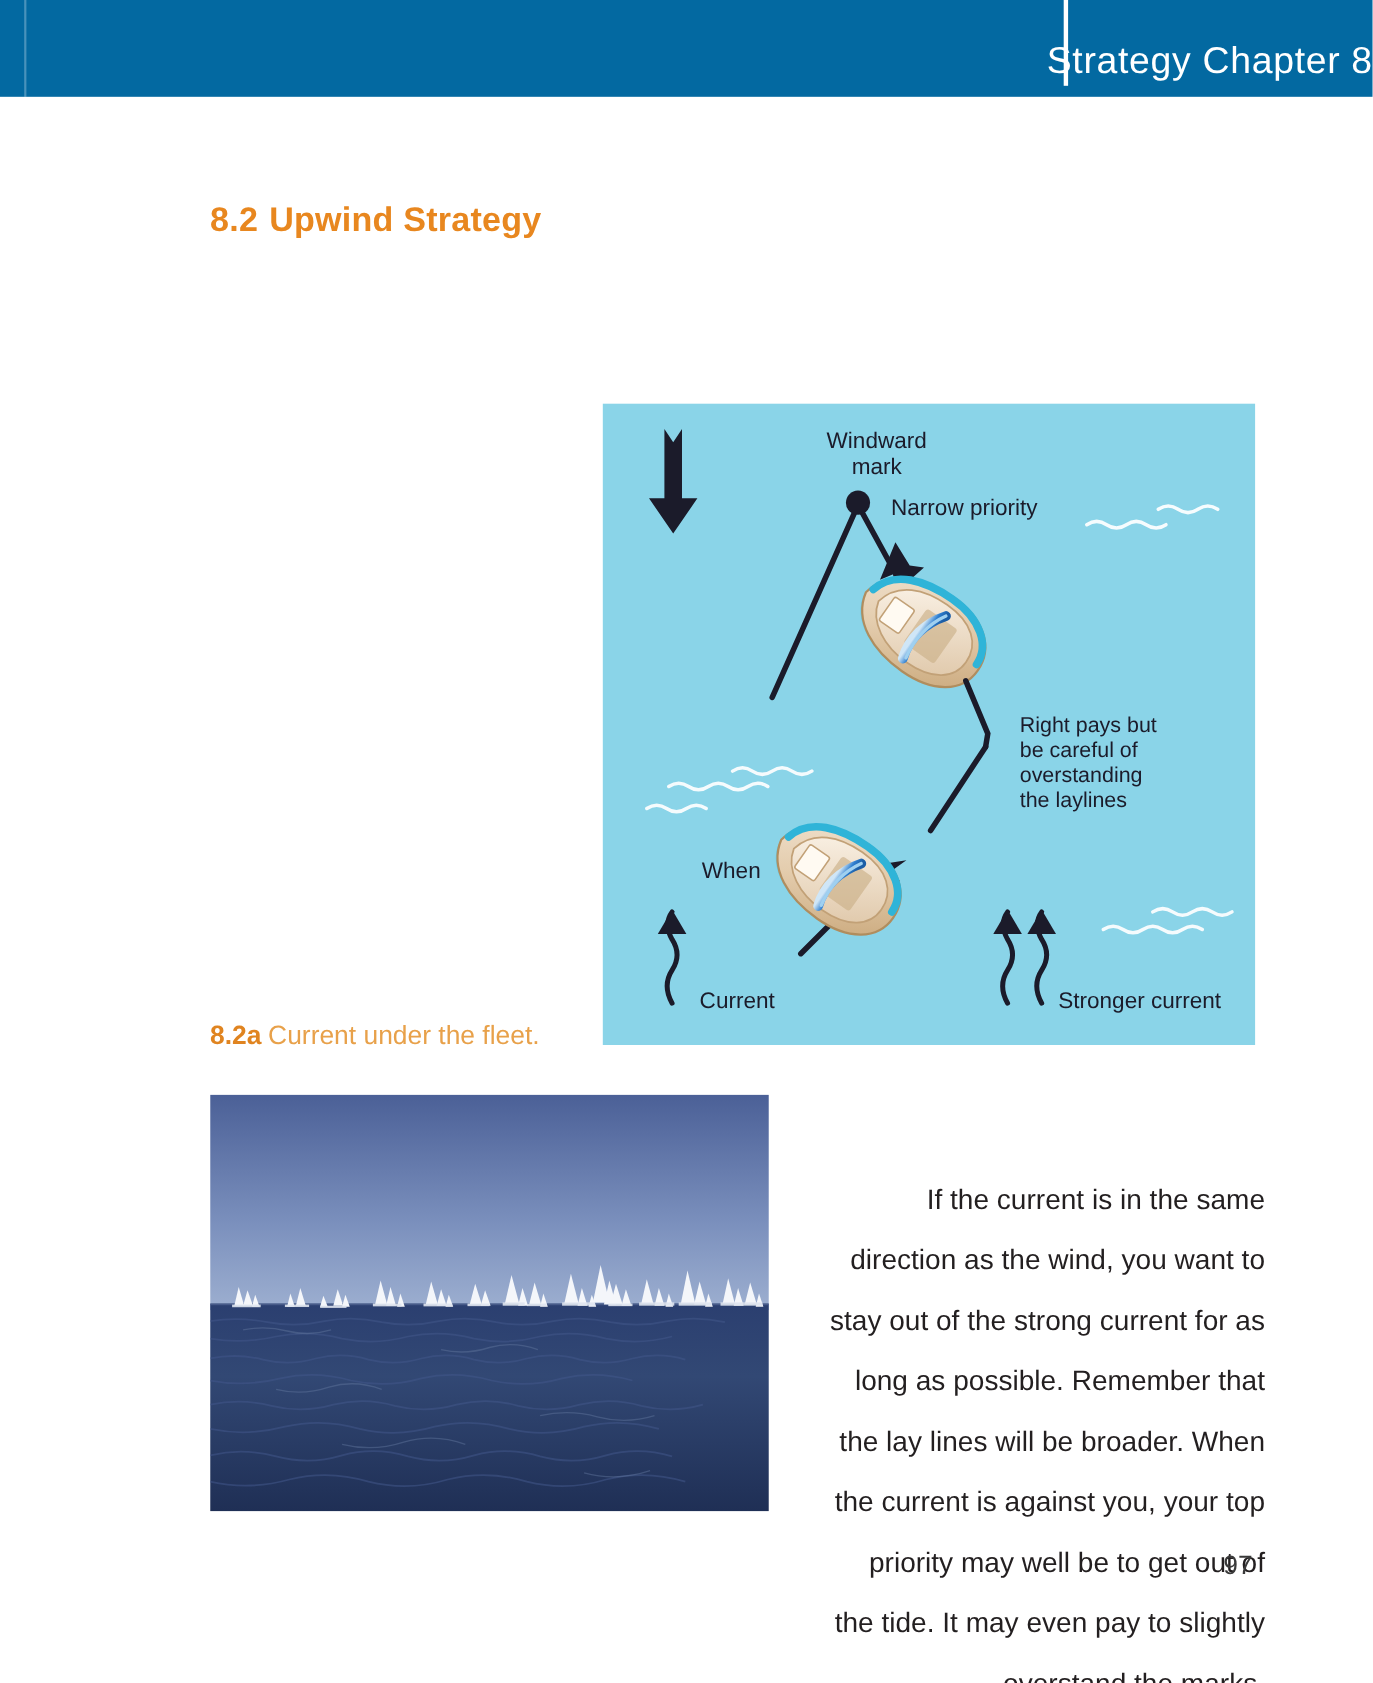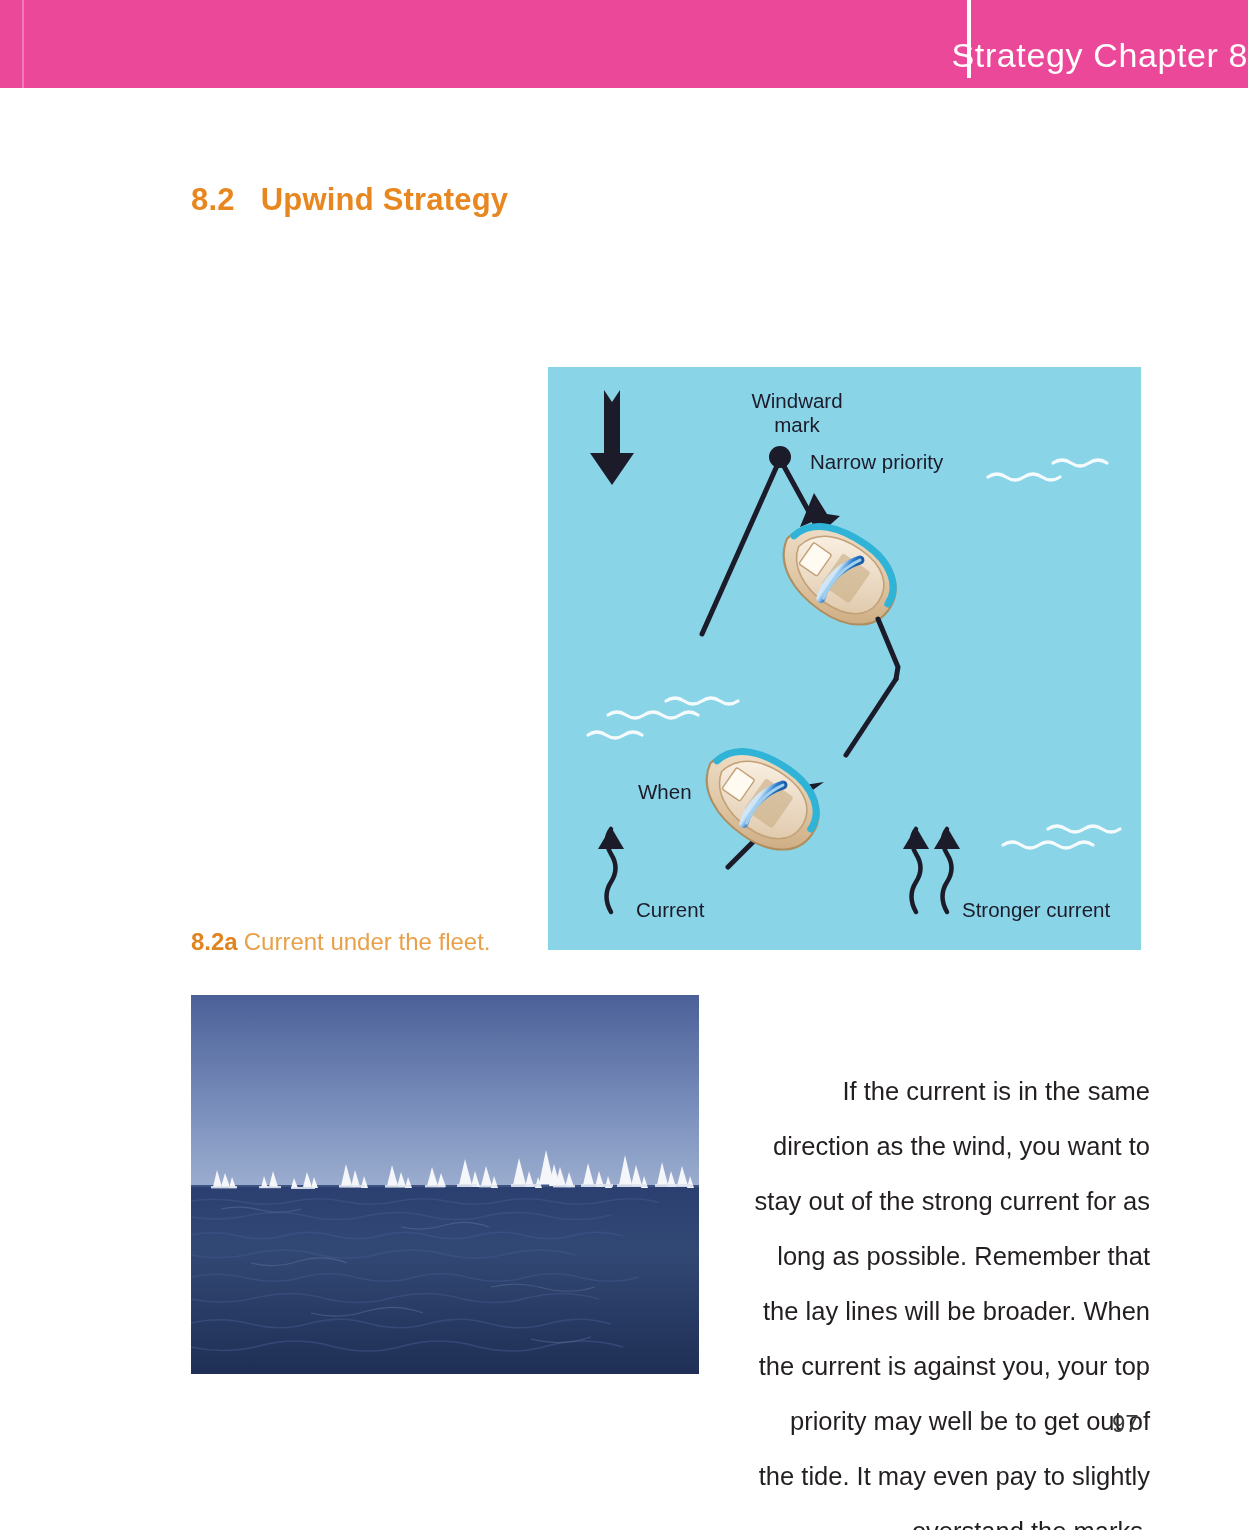--- a/index.html
+++ b/index.html
@@ -17,21 +17,21 @@
     background: #ffffff;
     overflow: hidden;
   }
 
   
   #header-bar {
     position: absolute;
     left: 0; top: 0;
     width: 1248px;
     height: 88px;
-    background: #ec4899;
+    background: #0369a1;
   }
   #header-hairline {
     position: absolute;
     left: 22px; top: 0;
     width: 2px; height: 88px;
     background: rgba(255,255,255,0.28);
   }
   .hdr-text {
     color: #ffffff;
     font-size: 34px;
@@ -54,21 +54,21 @@
   #section-heading {
     position: absolute;
     left: 191px;
     top: 182px;
     color: #e8871f;
     font-size: 31px;
     font-weight: bold;
     letter-spacing: 0.2px;
     white-space: nowrap;
   }
-  #section-heading .num { margin-right: 26px; }
+  #section-heading .num { margin-right: 10px; }
 
   
   #intro-paragraph {
     position: absolute;
     left: 190px;
     top: 236px;
     width: 948px;
     font-size: 25.5px;
     line-height: 37px;
     color: #231f20;
@@ -258,20 +258,24 @@
       <g fill="none" stroke="#1b1b2a" stroke-width="4.5" stroke-linecap="round">
         <path d="M399,545 q-9,-16 0,-30 q9,-14 0,-28 q-8,-14 0,-25"></path>
       </g>
       <path d="M399,460 l-13,22 l26,0 z" fill="#1b1b2a"></path>
     </svg>
 
     <div class="dg-label" id="lbl-wind">When</div>
     <div class="dg-label" id="lbl-windward">Windward
 mark</div>
     <div class="dg-label" id="lbl-narrow">Narrow priority</div>
+    <div class="dg-label" id="lbl-rightpays">Right pays but
+be careful of
+overstanding
+the laylines</div>
     <div class="dg-label" id="lbl-current">Current</div>
     <div class="dg-label" id="lbl-stronger">Stronger current</div>
   </div>
 
   <div id="figure-caption">
     <span class="cap-num">8.2a</span><span>Current under the fleet.</span>
   </div>
 
   <div id="photo">
     <svg width="508" height="379" viewBox="0 0 508 379">

